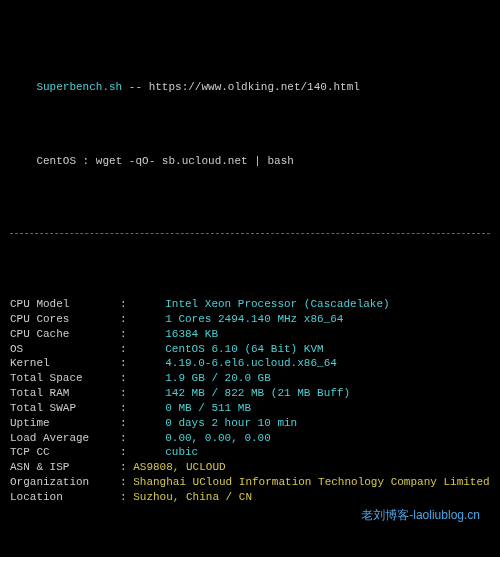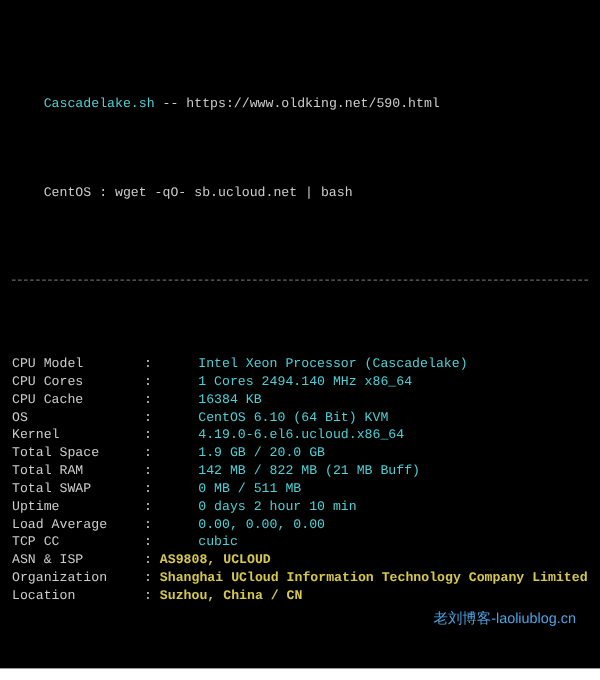--- a/index.html
+++ b/index.html
@@ -12,21 +12,21 @@
     color: #ccc;
     width: 500px;
     height: 567px;
     overflow: hidden;
     position: relative;
   }
   .term {
     padding: 6px 10px;
     white-space: pre;
   }
-  .yellow { color: #d6c84a; font-weight: bold; }
+  .yellow { color: #d6c84a; }
   .green  { color: #6ecf4a; }
   .cyan   { color: #4ad0d6; }
   .row { display: block; }
   .label { display: inline-block; min-width: 110px; color:#ccc; }
   .colon { color:#ccc; }
   .val   { color:#4ad0d6;margin-left:32px; }
   hr.sep {
     border: none;
     border-top: 1px dashed #666;
     margin: 4px 0;
@@ -47,21 +47,21 @@
     bottom:0;
   }
 </style>
 </head>
 <body>
 
 <div class="term">
 
   
   <div class="row">
-    <span class="cyan">Cascadelake.sh</span> <span>--</span> <span>https://www.oldking.net/590.html</span>
+    <span class="cyan">Superbench.sh</span> <span>--</span> <span>https://www.oldking.net/140.html</span>
   </div>
   <div class="row">
     <span>CentOS</span> : <span>wget -qO- sb.ucloud.net | bash</span>
   </div>
 
   <hr class="sep">
 
   
   <div id="sys-block"><div class="row"><span class="label">CPU Model</span><span class="colon">: </span><span class="val">Intel Xeon Processor (Cascadelake)</span></div><div class="row"><span class="label">CPU Cores</span><span class="colon">: </span><span class="val">1 Cores 2494.140 MHz x86_64</span></div><div class="row"><span class="label">CPU Cache</span><span class="colon">: </span><span class="val">16384 KB</span></div><div class="row"><span class="label">OS</span><span class="colon">: </span><span class="val">CentOS 6.10 (64 Bit) KVM</span></div><div class="row"><span class="label">Kernel</span><span class="colon">: </span><span class="val">4.19.0-6.el6.ucloud.x86_64</span></div><div class="row"><span class="label">Total Space</span><span class="colon">: </span><span class="val">1.9 GB / 20.0 GB</span></div><div class="row"><span class="label">Total RAM</span><span class="colon">: </span><span class="val">142 MB / 822 MB (21 MB Buff)</span></div><div class="row"><span class="label">Total SWAP</span><span class="colon">: </span><span class="val">0 MB / 511 MB</span></div><div class="row"><span class="label">Uptime</span><span class="colon">: </span><span class="val">0 days 2 hour 10 min</span></div><div class="row"><span class="label">Load Average</span><span class="colon">: </span><span class="val">0.00, 0.00, 0.00</span></div><div class="row"><span class="label">TCP CC</span><span class="colon">: </span><span class="val">cubic</span></div><div class="row"><span class="label">ASN &amp; ISP</span><span class="colon">: </span><span class="yellow">AS9808, UCLOUD</span></div><div class="row"><span class="label">Organization</span><span class="colon">: </span><span class="yellow">Shanghai UCloud Information Technology Company Limited</span></div><div class="row"><span class="label">Location</span><span class="colon">: </span><span class="yellow">Suzhou, China / CN</span></div></div>
 

